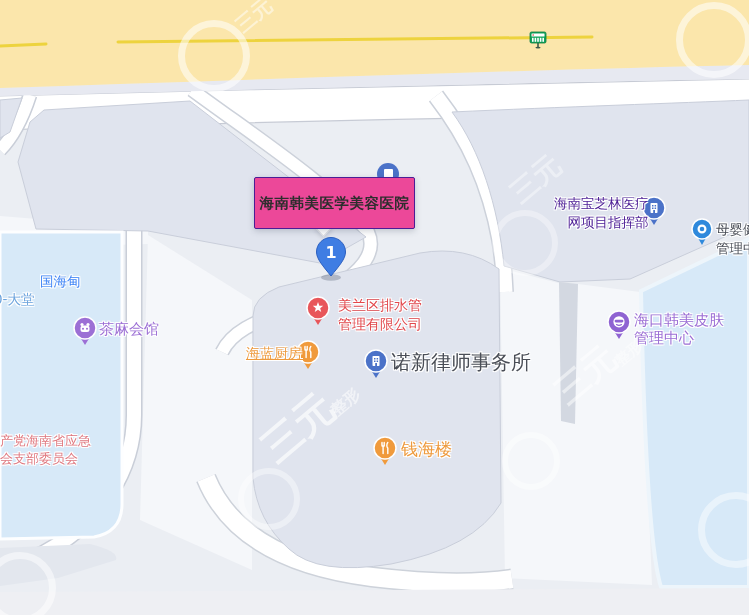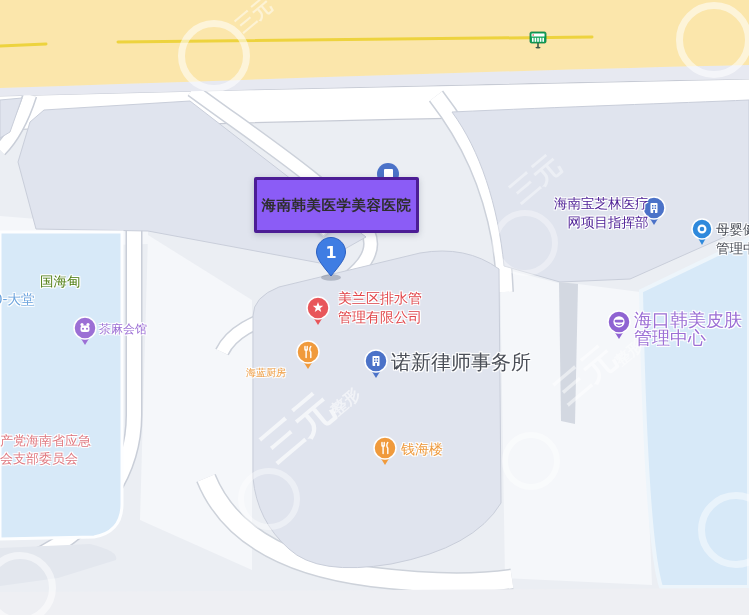--- a/index.html
+++ b/index.html
@@ -2,22 +2,22 @@
 <html><head>
 <meta charset="utf-8">
 <style>
   html,body{margin:0;padding:0;background:#fff;}
   #map{position:relative;width:749px;height:615px;overflow:hidden;
        font-family:"DejaVu Sans",sans-serif;user-select:none;}
   #basemap{position:absolute;left:0;top:0;}
   .poi{position:absolute;white-space:nowrap;font-size:13.5px;font-weight:500;line-height:18px;
        text-shadow:-1px -1px 0 #fff,1px -1px 0 #fff,-1px 1px 0 #fff,1px 1px 0 #fff,0 1px 0 #fff,0 -1px 0 #fff;}
   .poi-icon{position:absolute;width:24px;height:30px;}
-  .mainbox{position:absolute;left:254px;top:177px;width:159px;height:50px;background:#8b5cf6;
-           border:3px solid #4c1d95;border-radius:2px;box-shadow:0 2px 6px rgba(60,70,90,.25);
+  .mainbox{position:absolute;left:254px;top:177px;width:159px;height:50px;background:#ec4899;
+           border:1px solid #4c1d95;border-radius:2px;box-shadow:0 2px 6px rgba(60,70,90,.25);
            display:flex;align-items:center;justify-content:center;z-index:10;cursor:pointer;}
   .mainbox span{font-size:14.5px;font-weight:bold;color:#2e2e2e;letter-spacing:.5px;}
   .mainbox-notch{position:absolute;left:317px;top:221px;width:12px;height:12px;background:#fff;
            transform:rotate(45deg);border-right:1px solid #d8dae0;border-bottom:1px solid #d8dae0;
            box-shadow:2px 2px 4px rgba(60,70,90,.15);z-index:9;}
   .hidden-poi-circle{position:absolute;left:377px;top:163px;width:22px;height:22px;border-radius:50%;
            background:#4b72c8;z-index:5;display:flex;align-items:center;justify-content:center;}
   .hidden-poi-circle i{display:block;width:9px;height:10px;background:#fff;border-radius:1px;}
   .marker1{position:absolute;left:313px;top:235px;width:36px;height:46px;z-index:11;cursor:pointer;}
   .wm{position:absolute;color:rgba(255,255,255,.6);font-weight:bold;transform:rotate(-40deg);
@@ -183,52 +183,52 @@
   <div class="poi-icon" style="left:607px;top:310px;">
     <svg width="24" height="30" viewBox="0 0 24 30">
       <path d="M7,21 L12,29 L17,21 Z" fill="#8F63D2"></path>
       <circle cx="12" cy="12" r="11" fill="#8F63D2" stroke="#FFFFFF" stroke-width="1.5"></circle>
       <circle cx="12" cy="11.8" r="5.6" fill="#FFFFFF"></circle>
       <rect x="7.6" y="9.8" width="8.8" height="2.6" rx="1.3" fill="#8F63D2"></rect>
       <path d="M9.5,14.5 Q12,16.3 14.5,14.5" stroke="#8F63D2" stroke-width="1.1" fill="none" stroke-linecap="round"></path>
     </svg>
   </div>
 
-  <div class="poi" style="left:4px;top:272px;color:#4d7c0f;padding-left:36px;">国海甸</div>
+  <div class="poi" style="left:4px;top:272px;color:#3b82f6;padding-left:36px;">国海甸</div>
   <div class="poi" style="left:-6px;top:290px;color:#6BA3DD;">0-大堂</div>
 
-  <div class="poi" style="left:99px;top:320px;color:#9C6FD5;font-size:12px;">茶麻会馆</div>
-
-  <div class="poi" style="left:338px;top:289px;color:#E2474B;font-size:14px;line-height:19px;">
+  <div class="poi" style="left:99px;top:320px;color:#9C6FD5;font-size:15px;">茶麻会馆</div>
+
+  <div class="poi" style="left:338px;top:296px;color:#E2474B;font-size:14px;line-height:19px;">
     <div>美兰区排水管</div>
     <div>管理有限公司</div>
   </div>
 
-  <div class="poi" style="left:246px;top:364px;color:#EE9A3D;font-size:10px;">海蓝厨房</div>
+  <div class="poi" style="left:246px;top:344px;color:#EE9A3D;font-size:14px;text-decoration:underline;">海蓝厨房</div>
 
   <div class="poi" style="left:391px;top:353px;color:#4A4E57;font-size:20px;">诺新律师事务所</div>
 
   <div class="poi" style="left:-13px;top:432px;color:#E0777E;font-size:13px;line-height:18px;">
     <div>共产党海南省应急</div>
     <div>协会支部委员会</div>
   </div>
 
-  <div class="poi" style="left:401px;top:440px;color:#EE9A3D;font-size:14px;text-align:right;">钱海楼</div>
+  <div class="poi" style="left:401px;top:440px;color:#EE9A3D;font-size:17px;text-align:right;">钱海楼</div>
 
   <div class="poi" style="left:554px;top:194px;color:#4c1d95;font-size:13.5px;line-height:19px;text-align:right;">
     <div>海南宝芝林医疗</div>
     <div>网项目指挥部</div>
   </div>
 
   <div class="poi" style="left:716px;top:220px;color:#4A4E57;font-size:13.5px;line-height:19px;">
     <div>母婴健</div>
     <div>管理中</div>
   </div>
 
-  <div class="poi" style="left:634px;top:311px;color:#9C6FD5;font-size:18px;line-height:18px;">
+  <div class="poi" style="left:634px;top:311px;color:#9C6FD5;font-size:15px;line-height:18px;">
     <div>海口韩美皮肤</div>
     <div>管理中心</div>
   </div>
 
   <div class="mainbox-notch"></div>
   <div class="mainbox">
     <span>海南韩美医学美容医院</span>
   </div>
 
   <div class="marker1">

